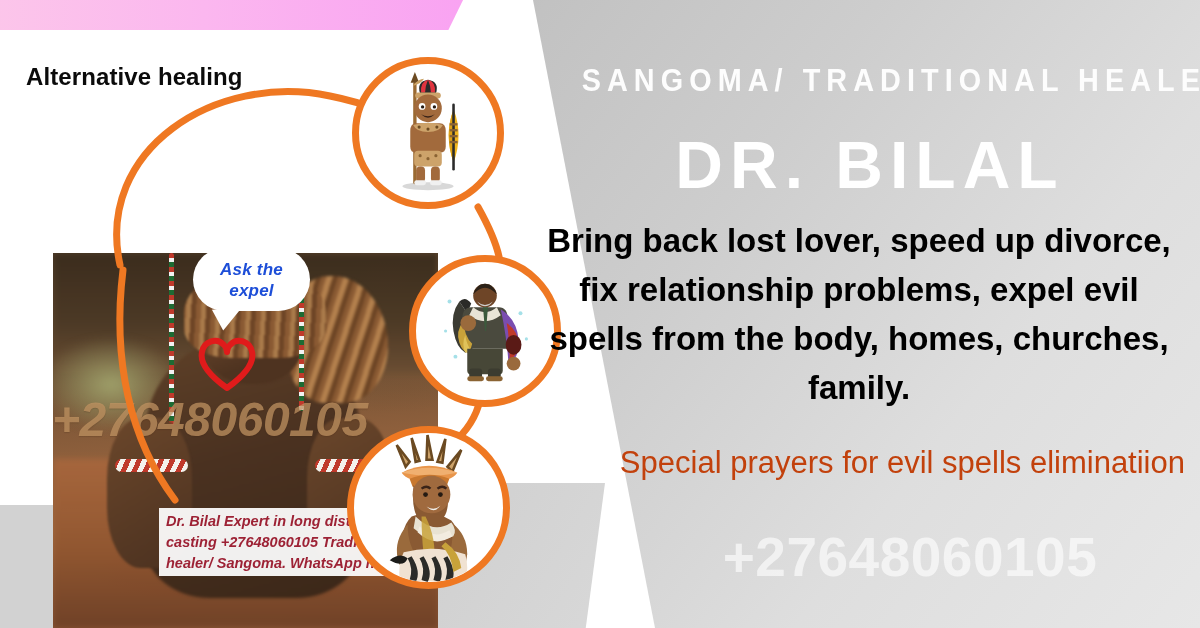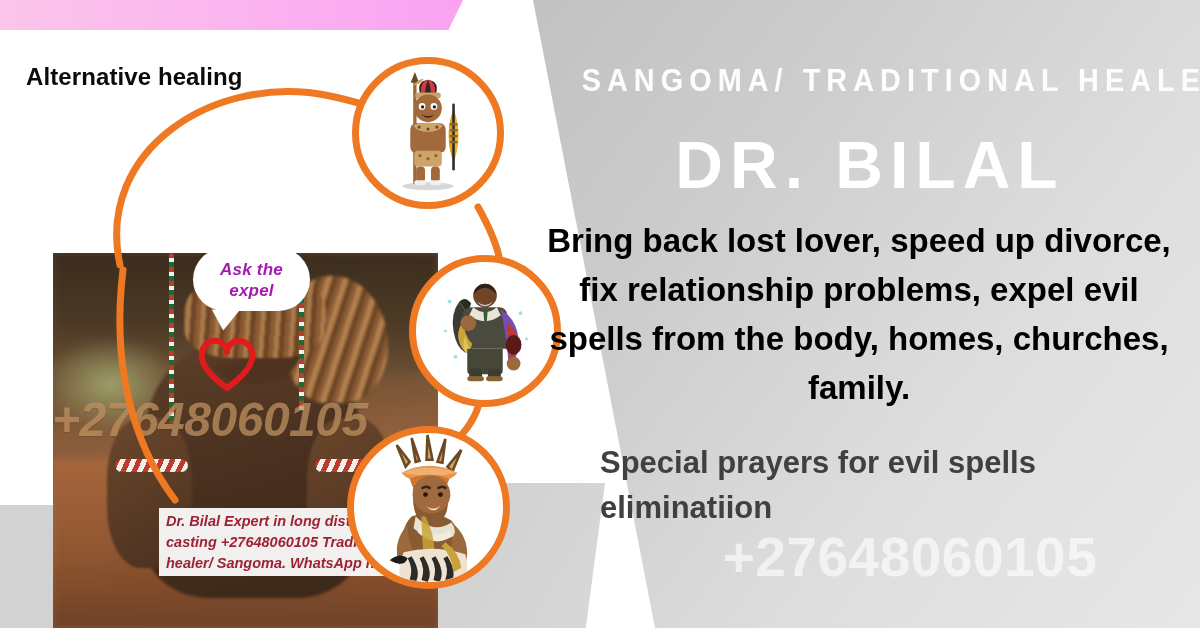--- a/index.html
+++ b/index.html
@@ -85,21 +85,21 @@
     background:#ffffff;border-radius:33px;
   }
   .bubble:after{
     content:"";position:absolute;left:20px;bottom:-19px;width:0;height:0;
     border-left:9px solid transparent;border-right:22px solid transparent;
     border-top:22px solid #ffffff;transform:rotate(-6deg);
   }
   .bubble-txt{
     position:absolute;inset:0;display:flex;flex-direction:column;
     align-items:center;justify-content:center;
-    color:#a21caf;font-style:italic;font-weight:bold;font-size:17px;
+    color:#1d4ed8;font-style:italic;font-weight:bold;font-size:17px;
     line-height:21px;text-align:center;letter-spacing:.2px;
   }
   .heart{
     position:absolute;left:196px;top:333px;width:62px;height:58px;
   }
 
   
   .wm-photo{
     position:absolute;left:52px;top:392px;width:400px;
     font-size:48px;font-weight:bold;font-style:italic;
@@ -145,22 +145,22 @@
     color:#ffffff;font-weight:bold;font-size:66px;letter-spacing:7px;
     text-align:center;white-space:nowrap;line-height:72px;margin-top:24px;
   }
   .services{
     position:absolute;left:534px;top:216px;width:650px;
     color:#000000;font-weight:bold;font-size:33px;line-height:49px;
     text-align:center;
   }
   .prayers{
     position:absolute;left:600px;top:440px;width:585px;
-    color:#404040;font-weight:bold;font-size:31px;line-height:45px;
-    text-align:left;
+    color:#c2410c;font-weight:normal;font-size:31px;line-height:45px;
+    text-align:right;
   }
   .wm-right{
     position:absolute;left:630px;top:525px;width:560px;
     color:rgba(255,255,255,.62);font-weight:bold;font-size:55px;
     text-align:center;white-space:nowrap;letter-spacing:.5px;
   }
   .title-left{
     position:absolute;left:26px;top:63px;
     color:#0b0b0b;font-weight:bold;font-size:24px;letter-spacing:.1px;text-align:right;
   }

